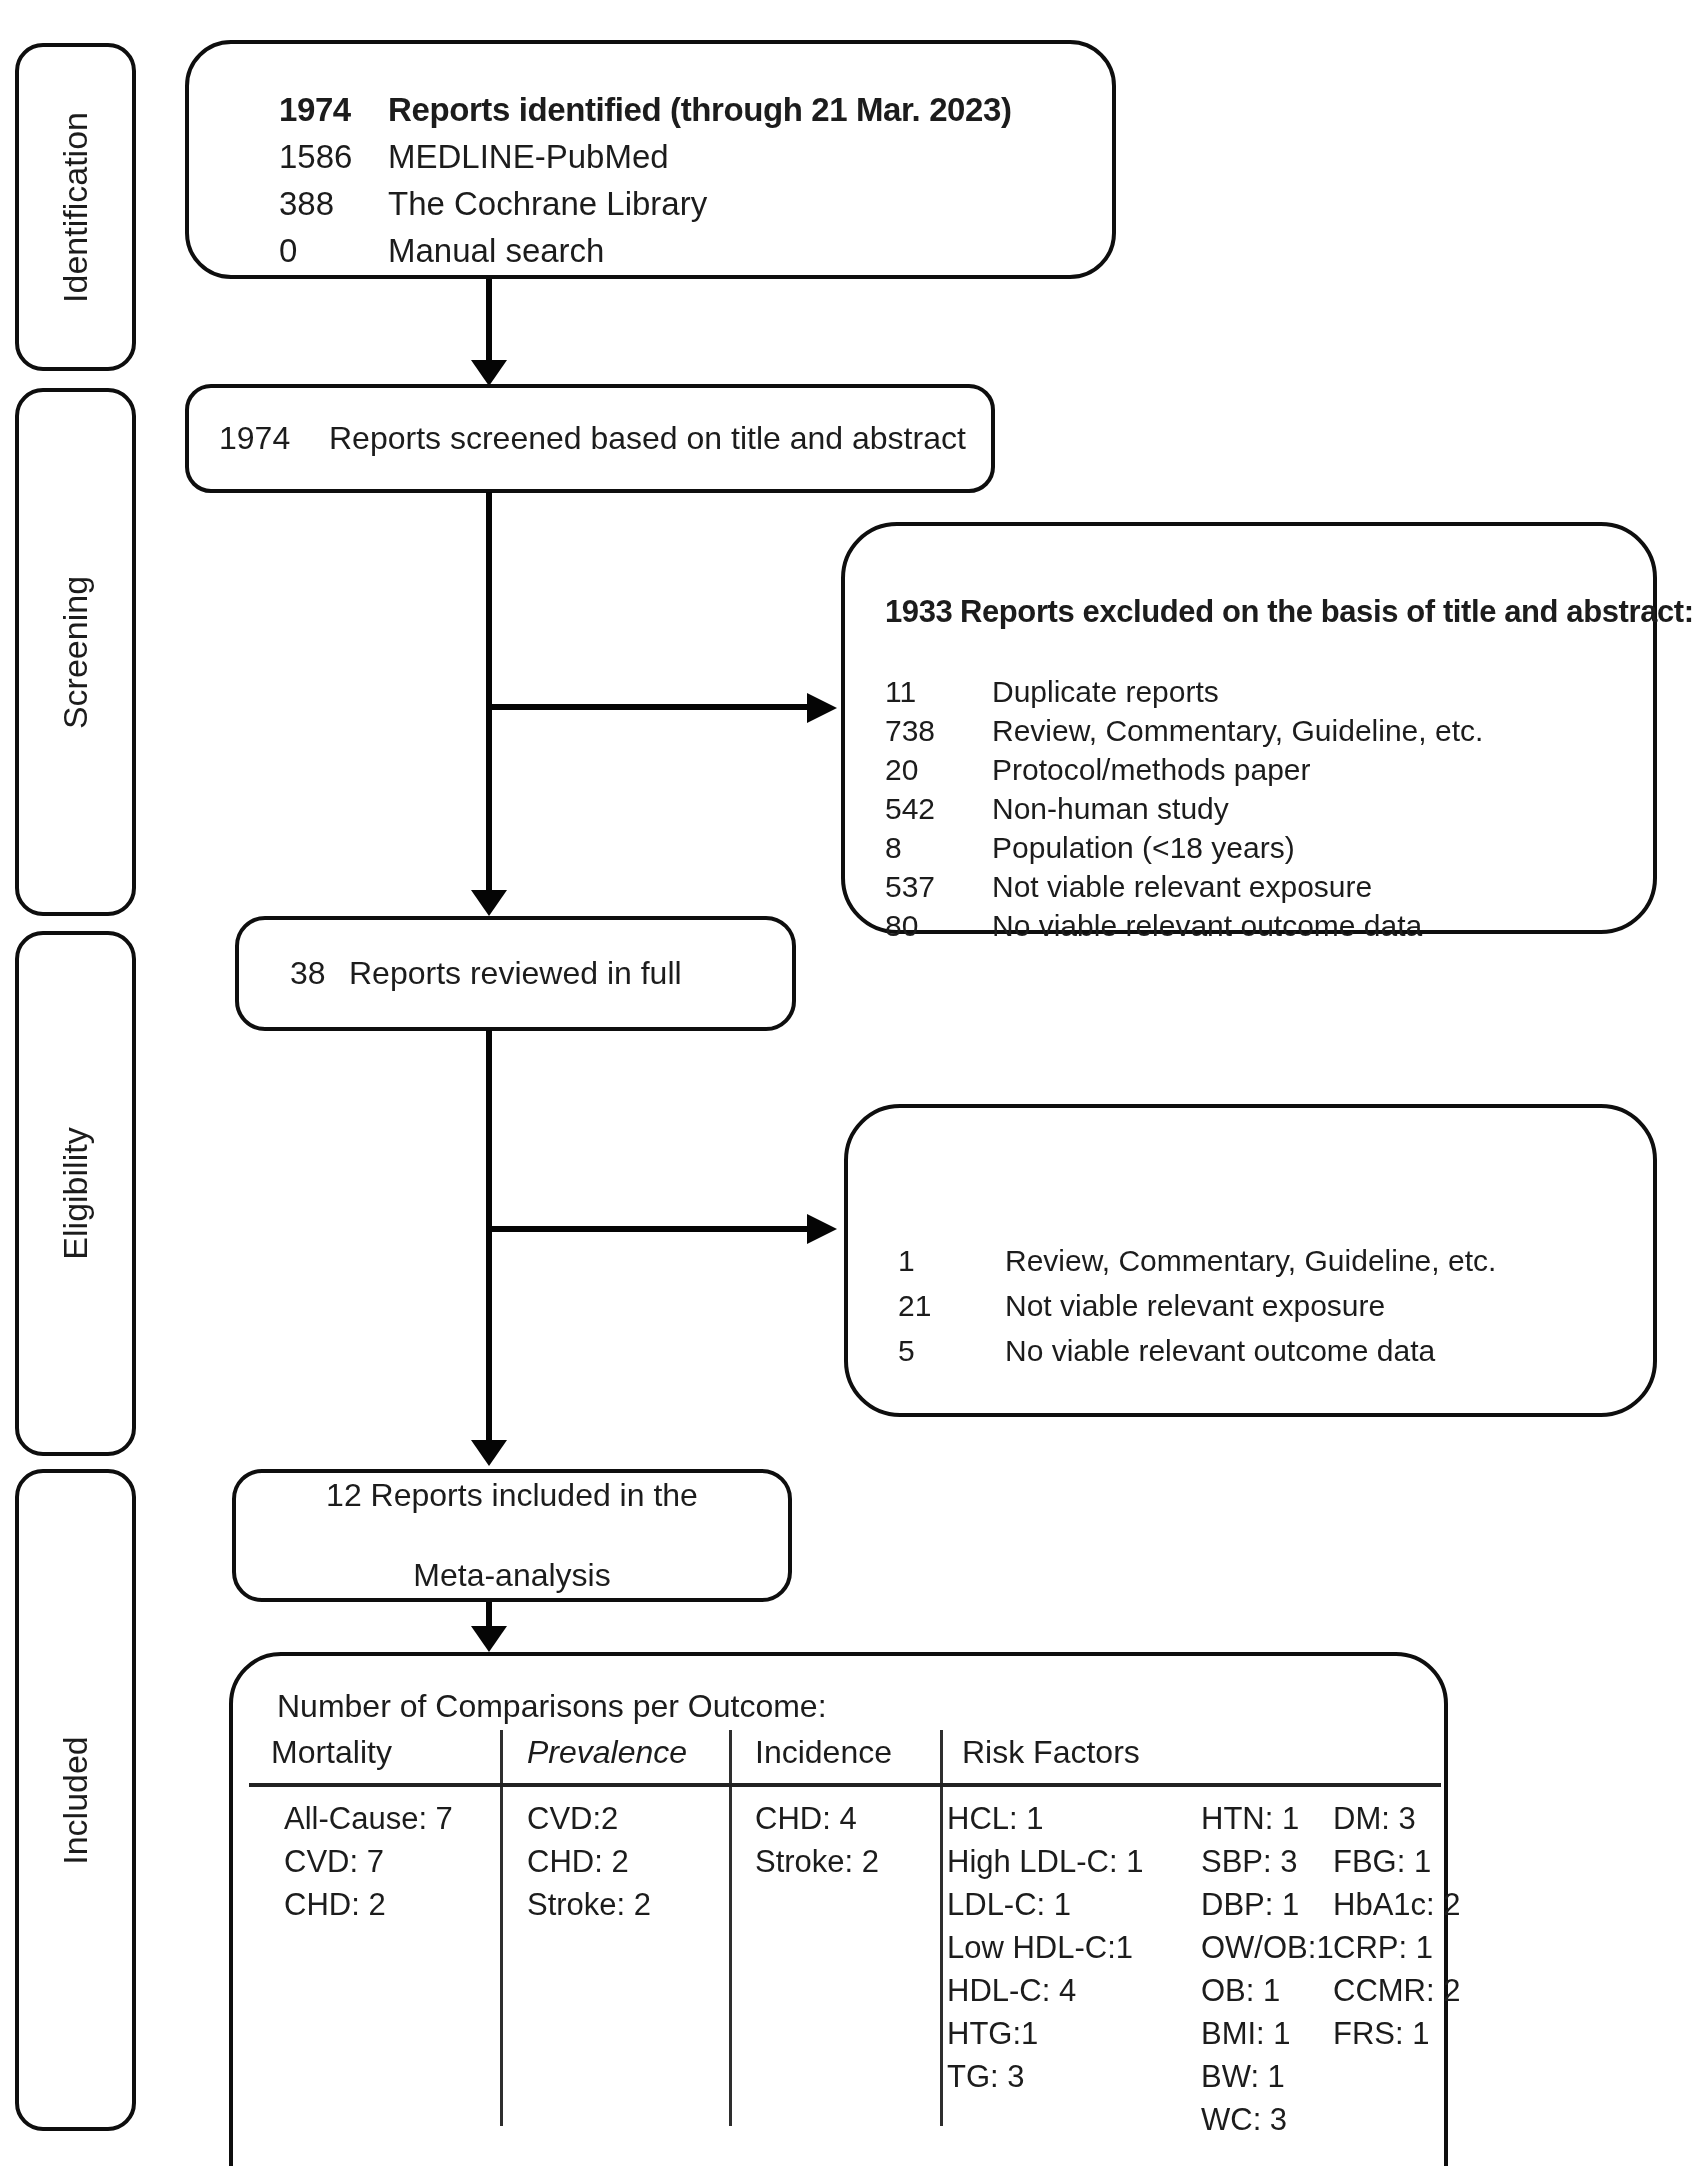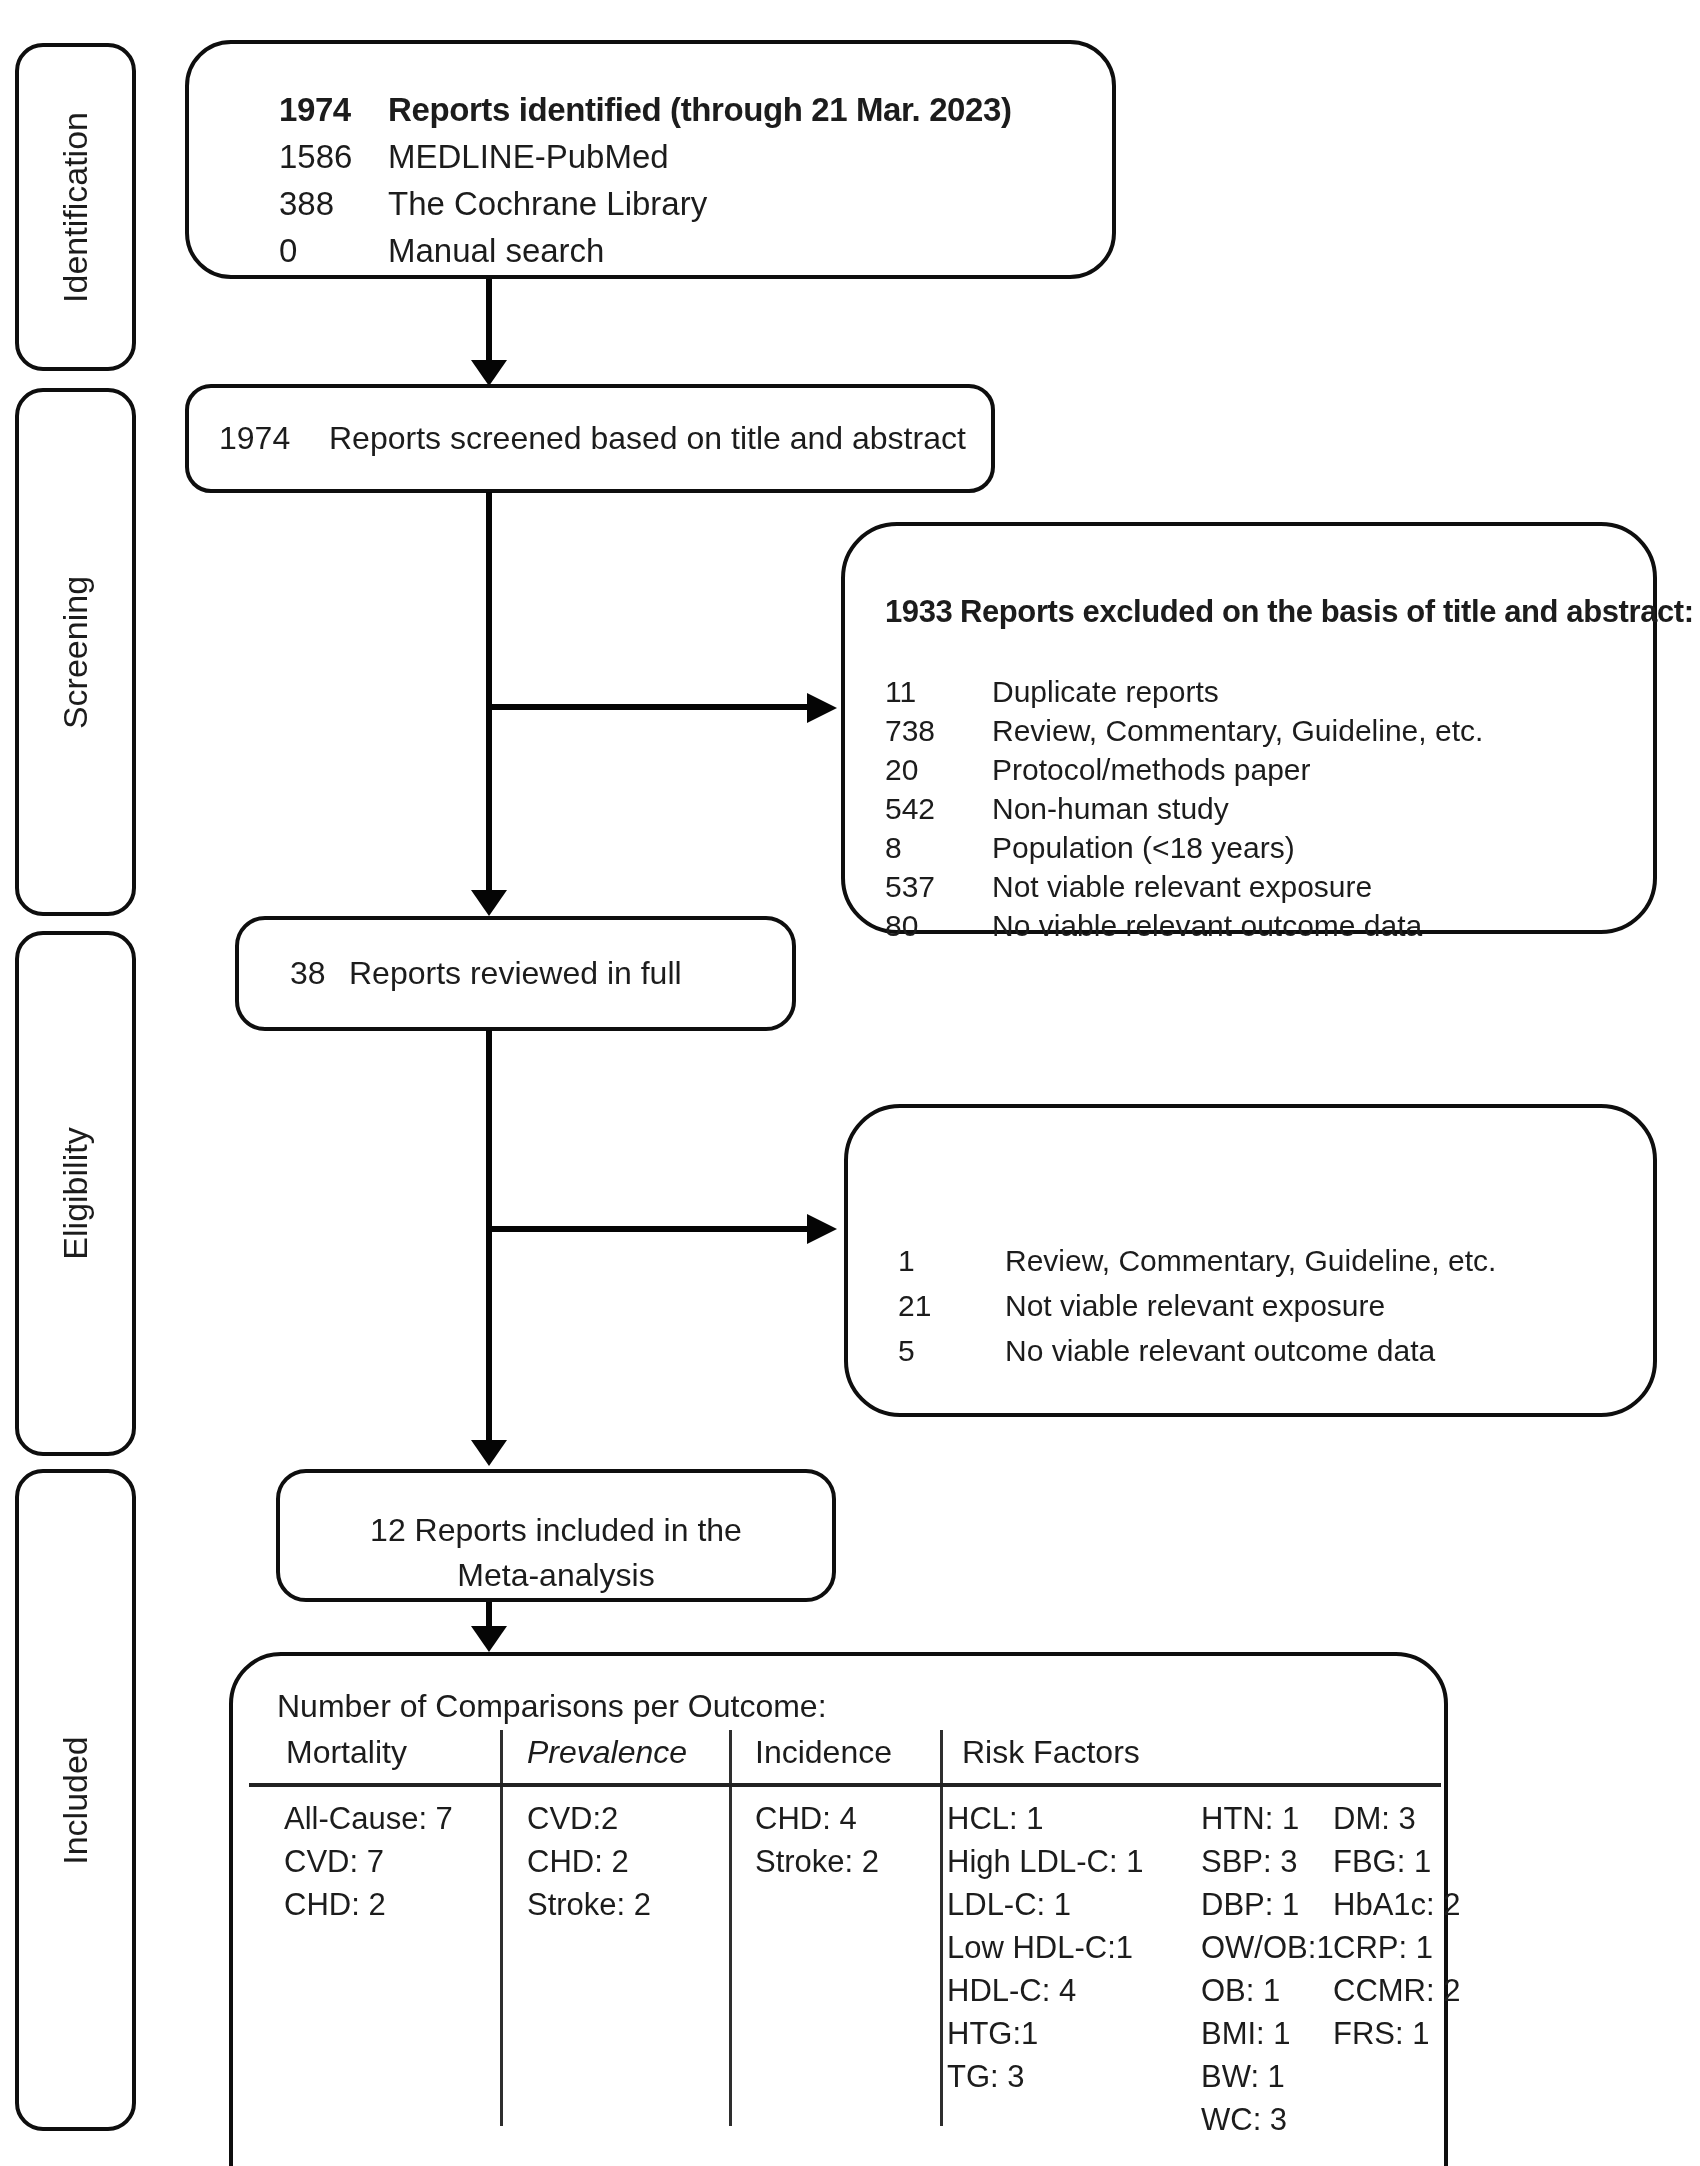--- a/index.html
+++ b/index.html
@@ -37,22 +37,22 @@
   .box-reviewed .num{width:59px;}
   
   .box-excl2{left:844px;top:1104px;width:813px;height:313px;border-radius:56px;
              padding:100px 24px 0 50px;font-size:30px;}
   .box-excl2 .title{font-size:31px;height:40px;line-height:40px;}
   .box-excl2 .title .num{width:62px;}
   .box-excl2 .rows{margin-top:30px;line-height:45px;}
   .box-excl2 .rows .num{width:107px;}
   
   .box-included{left:232px;top:1469px;width:560px;height:133px;border-radius:30px;
-                display:flex;flex-direction:column;align-items:center;justify-content:flex-end;
-                font-size:32px;line-height:45px;text-align:center;margin-left:44px;}
+                display:flex;flex-direction:column;align-items:center;justify-content:space-between;
+                font-size:32px;line-height:45px;text-align:center;}
   
   .box-comparisons{left:229px;top:1652px;width:1219px;height:610px;border-radius:52px;
                    border-bottom-left-radius:72px;}
   .cmp-heading{position:absolute;left:44px;top:32px;font-size:32px;white-space:nowrap;}
   .cmp-header{position:absolute;top:78px;font-size:32px;white-space:nowrap;}
   .cmp-divider{position:absolute;top:74px;width:3px;height:396px;background:#2e2e2e;}
   .cmp-hrule{position:absolute;left:16px;top:127px;width:1192px;height:4px;background:#222;}
   .cmp-col{position:absolute;top:141px;font-size:31px;line-height:43px;white-space:nowrap;}
   
   .vline,.hline{position:absolute;background:#050505;}
@@ -146,21 +146,21 @@
     <div>12 Reports included in the</div>
     <div>Meta-analysis</div>
   </div>
 
   <div class="vline" style="left:486px;top:1602px;width:6px;height:26px;"></div>
   <div class="head-down" style="left:471px;top:1626px;"></div>
 
   <div class="fbox box-comparisons">
     <div class="cmp-heading">Number of Comparisons per Outcome:</div>
 
-    <div class="cmp-header" style="left:53px;">Mortality</div>
+    <div class="cmp-header" style="left:38px;">Mortality</div>
     <div class="cmp-header" style="left:294px;font-style:italic;">Prevalence</div>
     <div class="cmp-header" style="left:522px;">Incidence</div>
     <div class="cmp-header" style="left:729px;">Risk Factors</div>
 
     <div class="cmp-divider" style="left:267px;"></div>
     <div class="cmp-divider" style="left:496px;"></div>
     <div class="cmp-divider" style="left:707px;"></div>
     <div class="cmp-hrule"></div>
 
     <div class="cmp-col" style="left:51px;">

